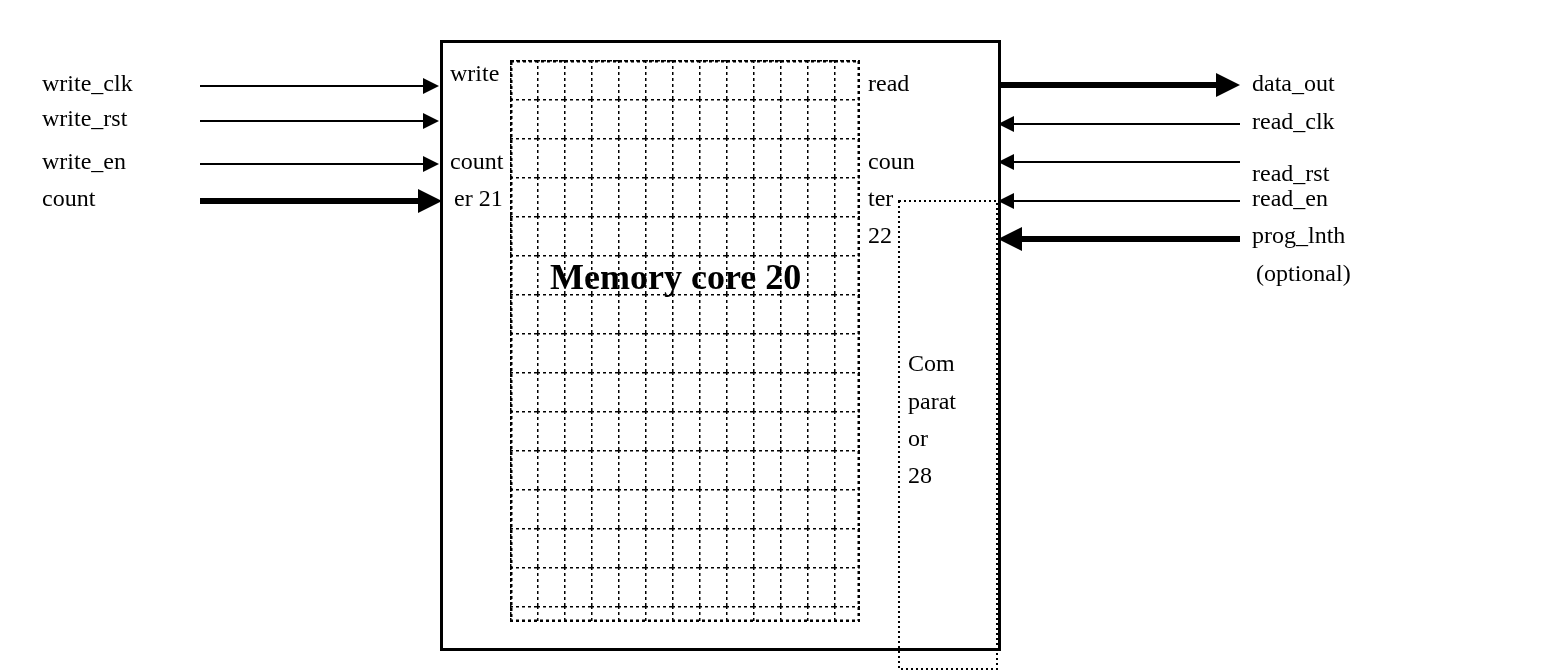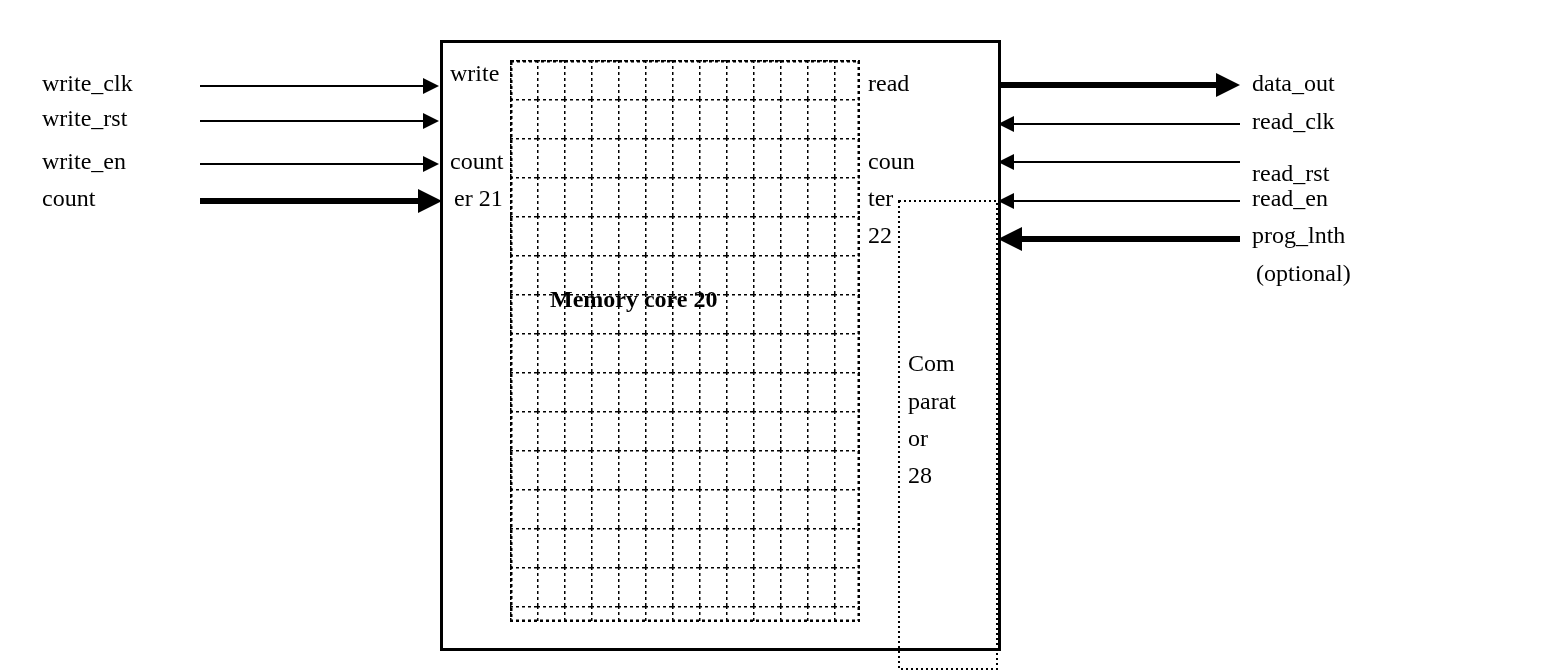--- a/index.html
+++ b/index.html
@@ -100,21 +100,21 @@
 
   <div class="label" style="left:430px; top:40px;">write</div>
   <div class="label" style="left:430px; top:128px;">count</div>
   <div class="label" style="left:434px; top:165px;">er 21</div>
 
   <div class="label" style="left:848px; top:50px;">read</div>
   <div class="label" style="left:848px; top:128px;">coun</div>
   <div class="label" style="left:848px; top:165px;">ter</div>
   <div class="label" style="left:848px; top:202px;">22</div>
 
-  <div class="label bold" style="left:530px; top:266px; font-size:24px;">Memory core 20</div>
+  <div class="label bold" style="left:530px; top:236px; font-size:36px;">Memory core 20</div>
 
   <svg style="position:absolute; left:878px; top:180px; width:100px; height:470px;">
     <rect x="1" y="1" width="98" height="468" fill="none" stroke="black" stroke-width="2" stroke-dasharray="2,3"></rect>
   </svg>
 
   <div class="label" style="left:888px; top:330px;">Com</div>
   <div class="label" style="left:888px; top:368px;">parat</div>
   <div class="label" style="left:888px; top:405px;">or</div>
   <div class="label" style="left:888px; top:442px;">28</div>
 

